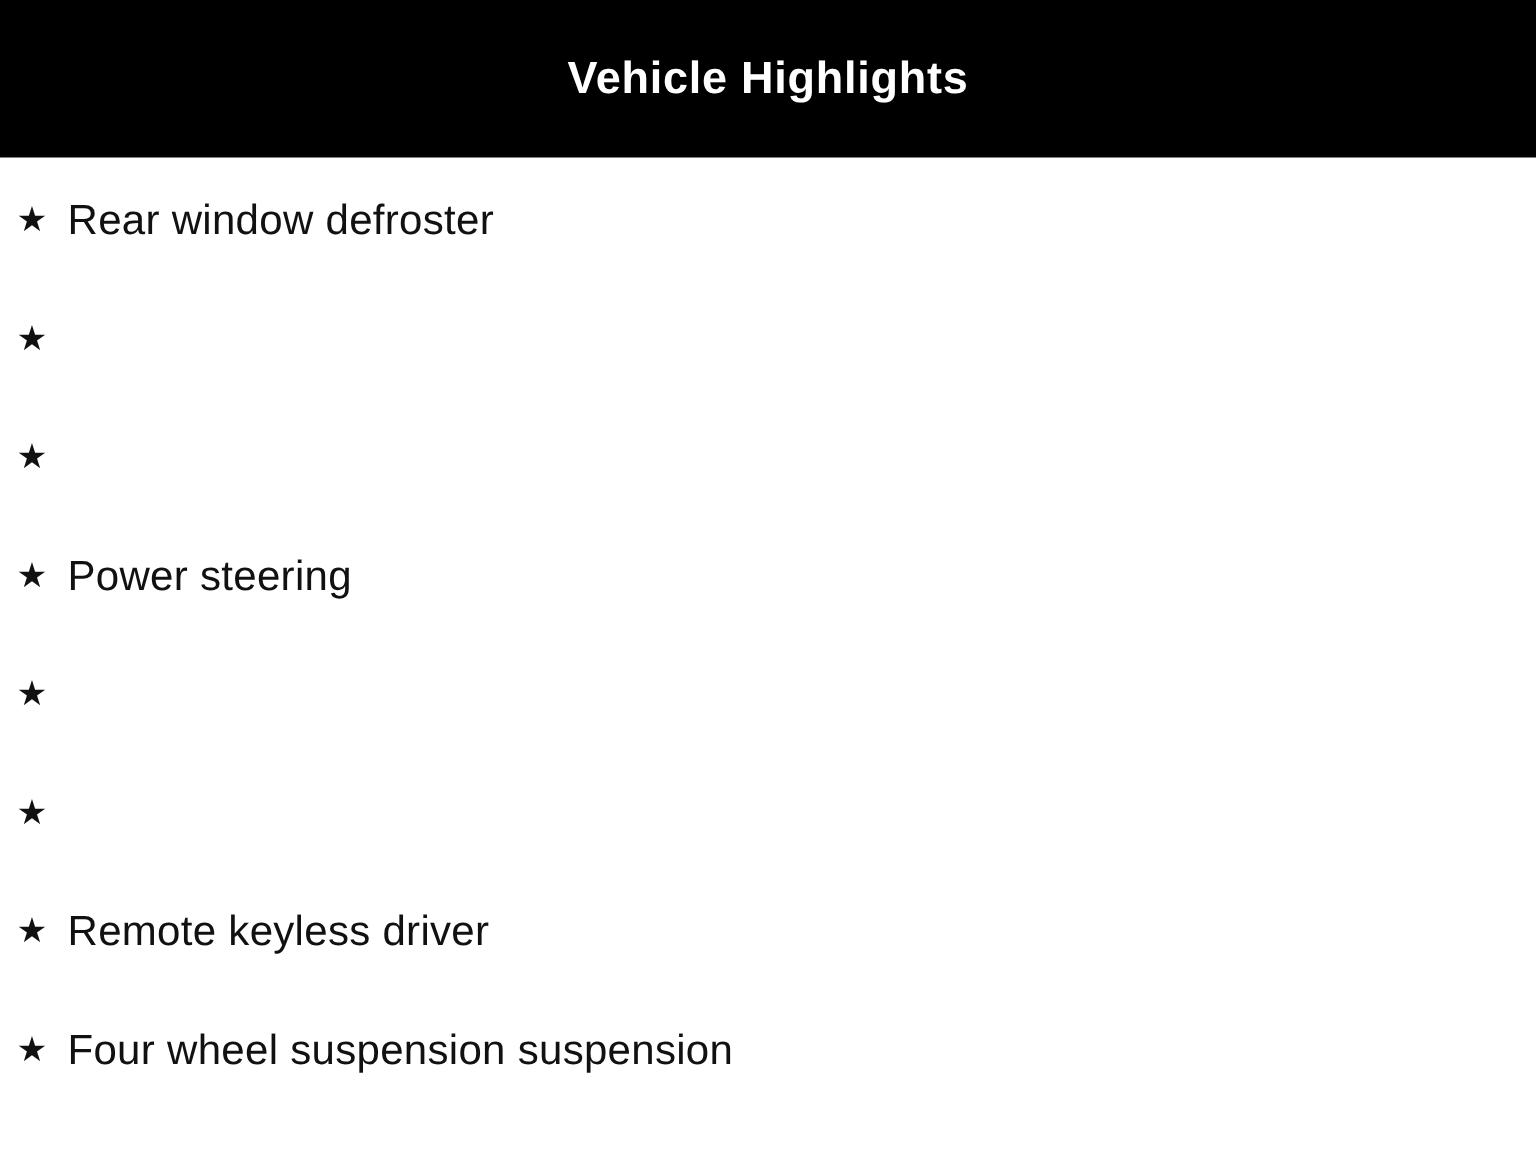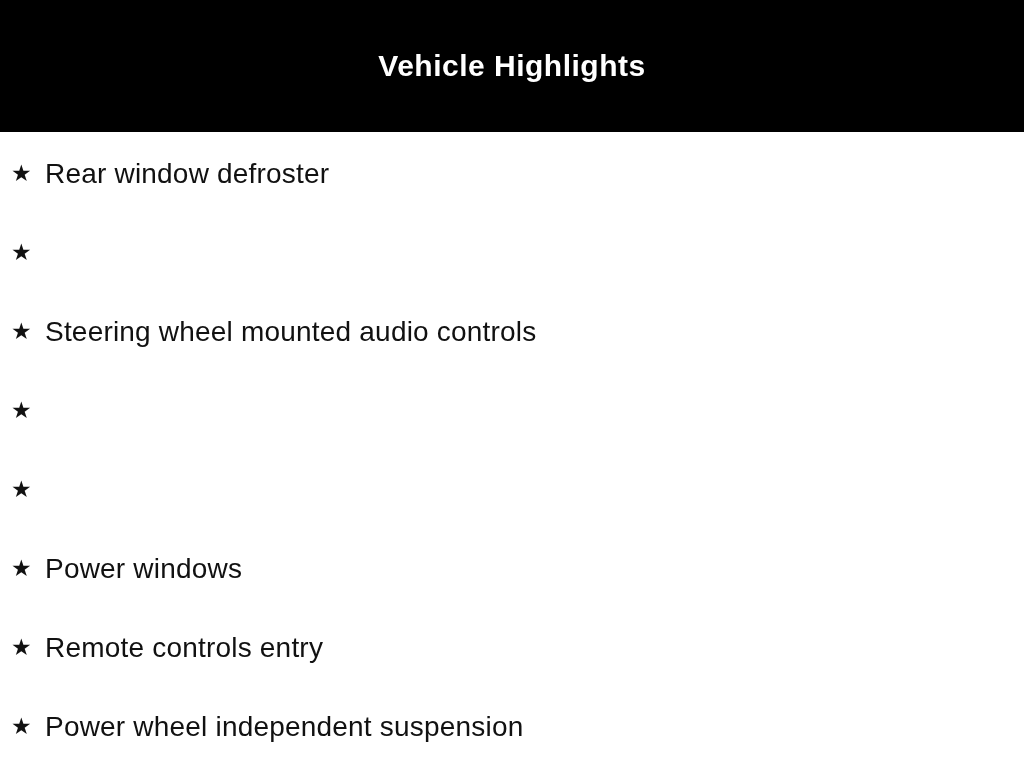--- a/index.html
+++ b/index.html
@@ -5,21 +5,21 @@
   * { margin: 0; padding: 0; box-sizing: border-box; }
   html, body {
     width: 1024px;
     height: 768px;
     background: #ffffff;
     overflow: hidden;
     font-family: "Liberation Sans", sans-serif;
   }
   .header-bar {
     width: 100%;
-    height: 132px;
+    height: 105px;
     background: #000000;
     display: flex;
     align-items: center;
     justify-content: center;
   }
   .page-title {
     color: #ffffff;
     font-size: 30px;
     font-weight: 700;
     letter-spacing: 0.5px;
@@ -59,33 +59,32 @@
 <ul class="feature-list">
   <li class="feature-item">
     <span class="star-icon">★</span>
     <span class="item-label">Rear window defroster</span>
   </li>
   <li class="feature-item">
     <span class="star-icon">★</span>
   </li>
   <li class="feature-item">
     <span class="star-icon">★</span>
-    <span class="item-label">Steering wheel mounted audio controls</span>
+  </li>
+  <li class="feature-item">
+    <span class="star-icon">★</span>
+    <span class="item-label">Power steering</span>
   </li>
   <li class="feature-item">
     <span class="star-icon">★</span>
   </li>
   <li class="feature-item">
     <span class="star-icon">★</span>
   </li>
   <li class="feature-item">
     <span class="star-icon">★</span>
-    <span class="item-label">Power windows</span>
+    <span class="item-label">Remote keyless driver</span>
   </li>
   <li class="feature-item">
     <span class="star-icon">★</span>
-    <span class="item-label">Remote controls entry</span>
-  </li>
-  <li class="feature-item">
-    <span class="star-icon">★</span>
-    <span class="item-label">Power wheel independent suspension</span>
+    <span class="item-label">Four wheel suspension suspension</span>
   </li>
 </ul>
 
 </body></html>

